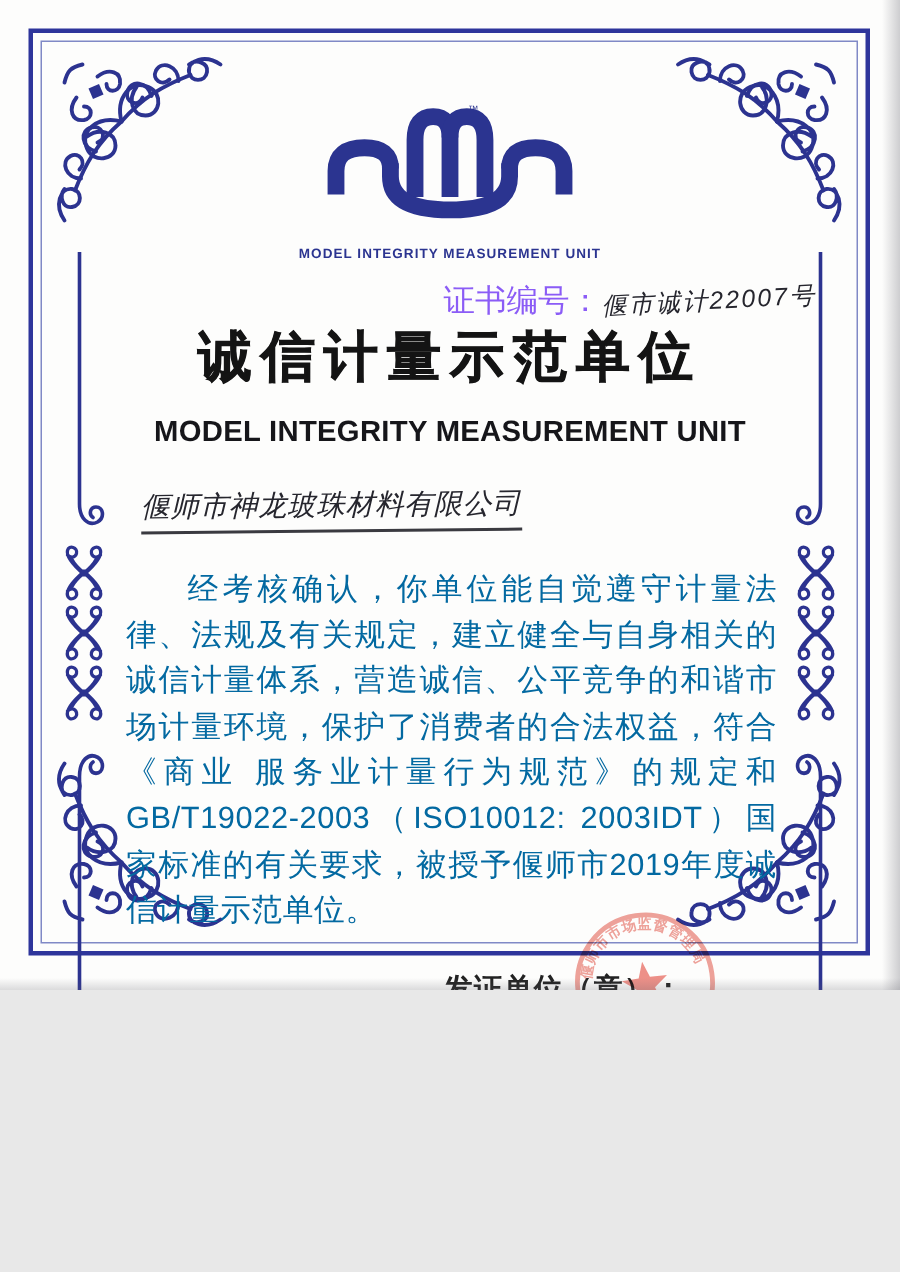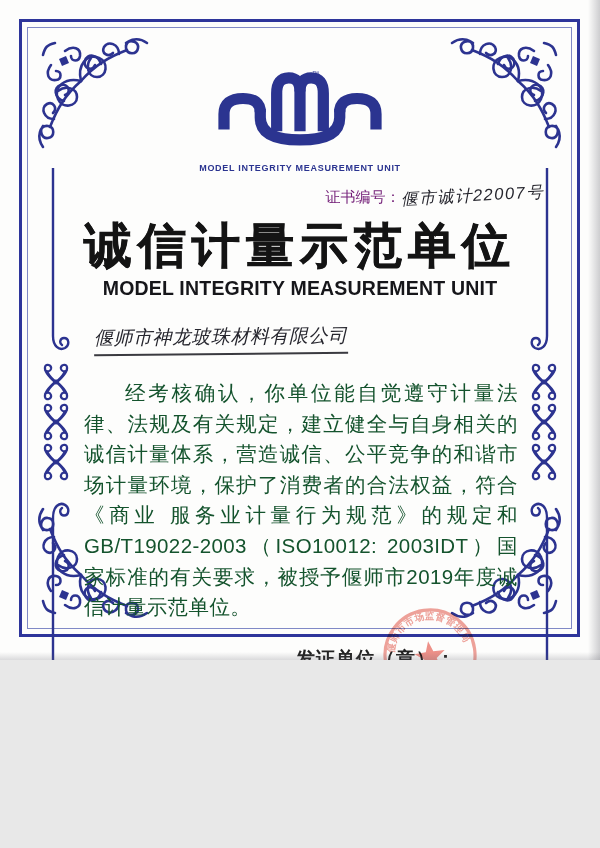--- a/index.html
+++ b/index.html
@@ -22,36 +22,36 @@
   .curl-top{position:absolute;left:12px;top:168px;}
   .curl-bot{position:absolute;left:12px;top:492px;transform:scaleY(-1);}
   .bfly{position:absolute;left:2px;width:40px;height:40px;}
   .bfly.b1{top:362px;} .bfly.b2{top:402px;} .bfly.b3{top:442px;}
   
   .logo-wrap{position:absolute;left:0;right:0;top:60px;text-align:center;}
   .logo-caption{margin-top:3px;font-size:9px;font-weight:bold;letter-spacing:.7px;color:#2b3490;}
   .tm{position:absolute;left:312px;top:70px;font-size:7px;color:#2b3490;}
   
   .cert-line{position:absolute;right:56px;top:186px;white-space:nowrap;}
-  .cert-label{font-family:"Liberation Serif",serif;font-size:15px;color:#701a75;}
+  .cert-label{font-family:"Liberation Serif",serif;font-size:21px;color:#8b5cf6;}
   .cert-value{display:inline-block;font-size:16.5px;font-style:italic;color:#26262e;
     transform:rotate(-3deg) translateY(-1px);letter-spacing:1.5px;}
   
   .title-zh{position:absolute;left:0;right:0;top:214px;text-align:center;
-    font-family:Liberation Sans, sans-serif;font-size:48px;font-weight:900;
+    font-family:Liberation Sans, sans-serif;font-size:36px;font-weight:900;
     letter-spacing:6px;color:#141414;-webkit-text-stroke:.6px #141414;}
   .title-en{position:absolute;left:0;right:0;top:277px;text-align:center;
     font-size:19.5px;font-weight:800;letter-spacing:.2px;color:#16161a;}
   
   .company{position:absolute;left:94px;top:324px;width:254px;padding-bottom:3px;
     border-bottom:2px solid #3a3a40;font-size:19px;font-style:italic;color:#26262e;
     transform:rotate(-.6deg);letter-spacing:.5px;white-space:nowrap;}
   
   .body-par{position:absolute;left:84px;top:378px;width:434px;
-    font-size:20.5px;line-height:30.6px;letter-spacing:.4px;color:#14532d;
+    font-size:20.5px;line-height:30.6px;letter-spacing:.4px;color:#0369a1;
     text-align:justify;text-indent:2em;font-weight:500;}
   
   .issuer-label{position:absolute;left:296px;top:646px;font-size:19px;font-weight:600;
     letter-spacing:1px;color:#222;}
   .seal{position:absolute;left:378px;top:603px;width:104px;height:104px;
     transform:rotate(-8deg);opacity:.92;mix-blend-mode:multiply;}
   
   .footer-org{position:absolute;left:0;right:0;top:744px;text-align:center;
     font-size:21px;font-weight:700;letter-spacing:2px;color:#242424;}
   

